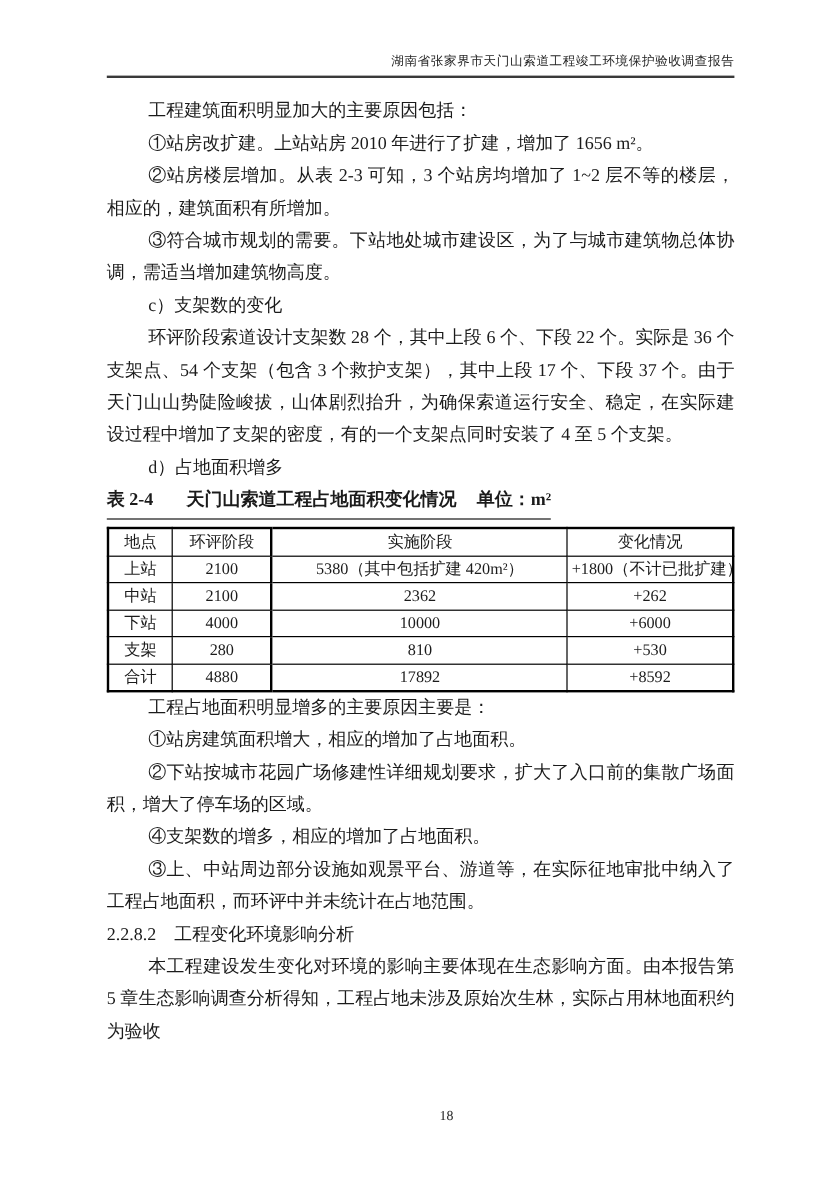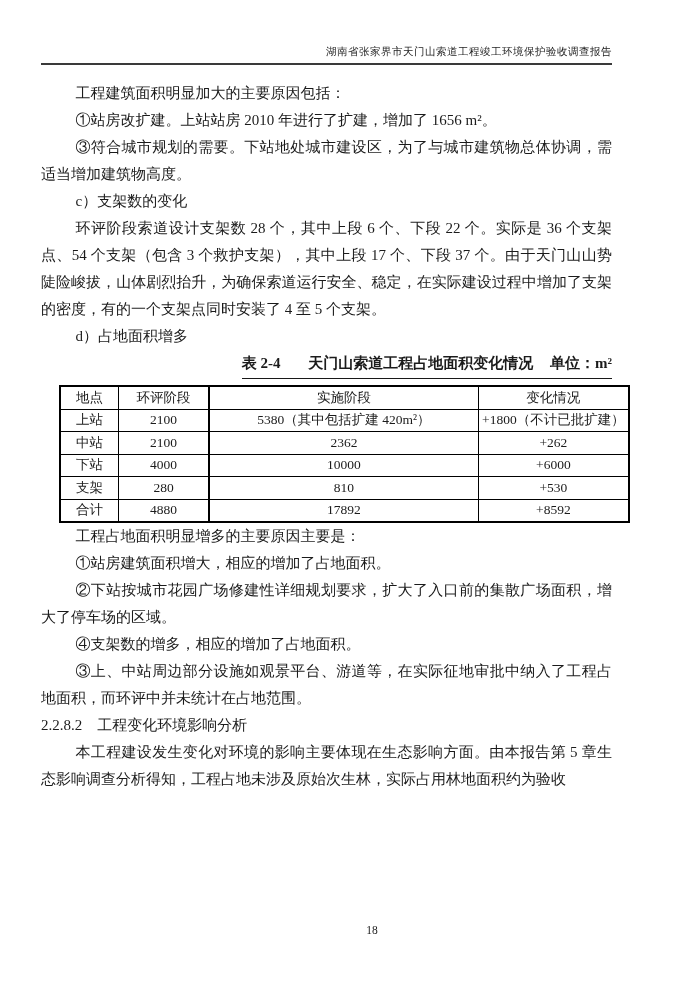--- a/index.html
+++ b/index.html
@@ -5,21 +5,21 @@
   html, body { margin:0; padding:0; background:#ffffff; }
   body {
     width:700px; height:990px;
     font-family:"Liberation Serif","DejaVu Serif",serif;
     color:#1b1b1b;
     -webkit-font-smoothing:antialiased;
   }
   .page {
     box-sizing:border-box;
     width:700px; height:990px;
-    padding:45px 88px 0 41px;
+    padding:45px 88px 0 89px;
     position:relative;
     background:#ffffff;
   }
   .running-header {
     text-align:right;
     font-size:10.5px;
     letter-spacing:0.5px;
     color:#242424;
     padding-bottom:4px;
     border-bottom:2px solid #3a3a3a;
@@ -28,40 +28,39 @@
   .body-text {
     margin-top:15px;
     font-size:15px;
     line-height:27px;
     text-align:justify;
   }
   .body-text p { margin:0; }
   .indent { text-indent:2.3em; }
   .noindent { text-indent:0; }
   .table-caption {
-    text-align:right;
+    text-align:left;
     font-weight:bold;
     font-size:15px;
     line-height:27px;
     margin:0 0 6px 0;
   }
   .caption-underline {
     border-bottom:1.5px solid #181818;
     padding-bottom:1px;
     display:inline-block;
   }
   .caption-label { margin-right:24px; }
   .caption-title { margin-right:13px; }
   table.data-table {
     width:100%;
     border-collapse:collapse;
     table-layout:fixed;
     font-size:13.5px;
     border:2px solid #000;
-    margin-left:18px;
   }
   table.data-table th, table.data-table td {
     border:1px solid #000;
     text-align:center;
     vertical-align:middle;
     font-weight:normal;
     padding:2.5px 3px;
     line-height:16.5px;
     overflow:hidden;
     white-space:nowrap;
@@ -83,20 +82,21 @@
 
 <div class="page">
 
   <div class="running-header">
     <span>湖南省张家界市天门山索道工程竣工环境保护验收调查报告</span>
   </div>
 
   <div class="body-text">
     <p class="indent">工程建筑面积明显加大的主要原因包括：</p>
     <p class="indent">①站房改扩建。上站站房 2010 年进行了扩建，增加了 1656 m²。</p>
+    <p class="indent">②站房楼层增加。从表 2-3 可知，3 个站房均增加了 1~2 层不等的楼层，相应的，建筑面积有所增加。</p>
     <p class="indent">③符合城市规划的需要。下站地处城市建设区，为了与城市建筑物总体协调，需适当增加建筑物高度。</p>
     <p class="indent">c）支架数的变化</p>
     <p class="indent">环评阶段索道设计支架数 28 个，其中上段 6 个、下段 22 个。实际是 36 个支架点、54 个支架（包含 3 个救护支架），其中上段 17 个、下段 37 个。由于天门山山势陡险峻拔，山体剧烈抬升，为确保索道运行安全、稳定，在实际建设过程中增加了支架的密度，有的一个支架点同时安装了 4 至 5 个支架。</p>
     <p class="indent">d）占地面积增多</p>
 
     <div class="table-caption">
       <span class="caption-underline">
         <span class="caption-label">表 2-4</span>
         <span class="caption-title">天门山索道工程占地面积变化情况</span>
         <span>单位：m²</span>

